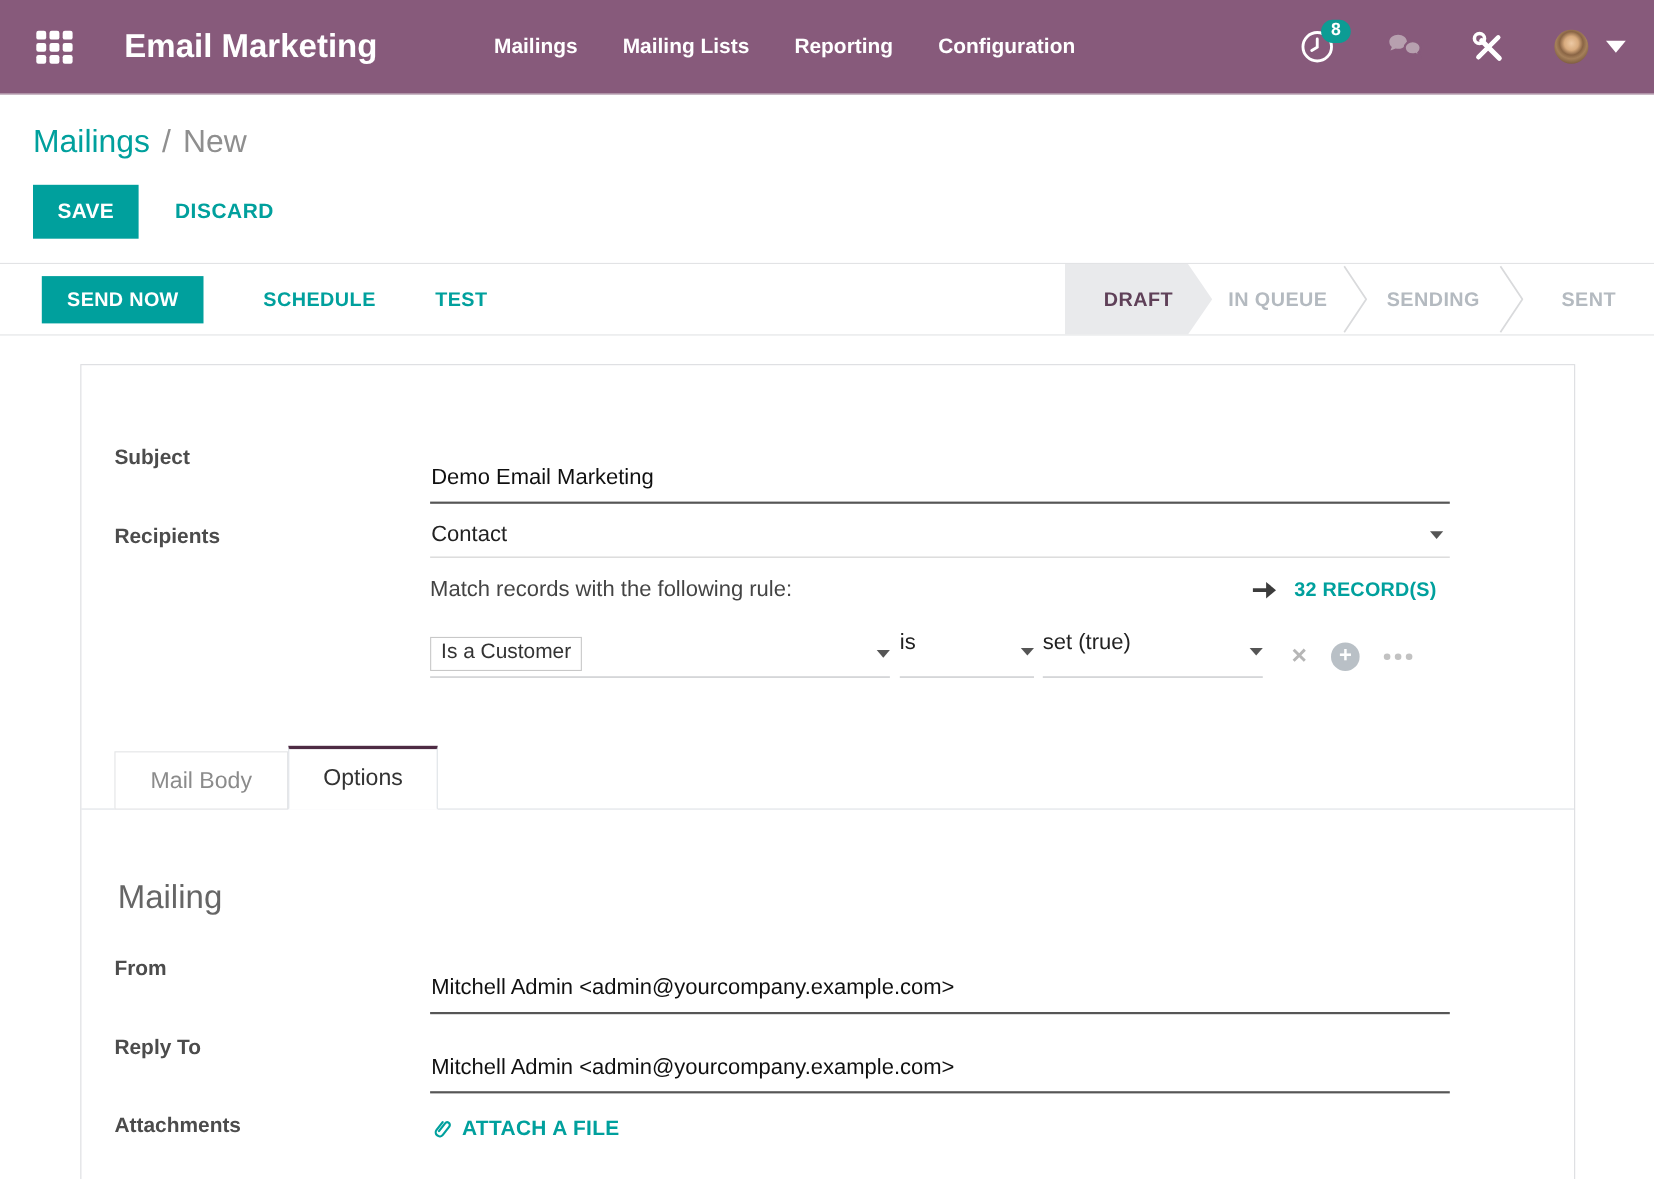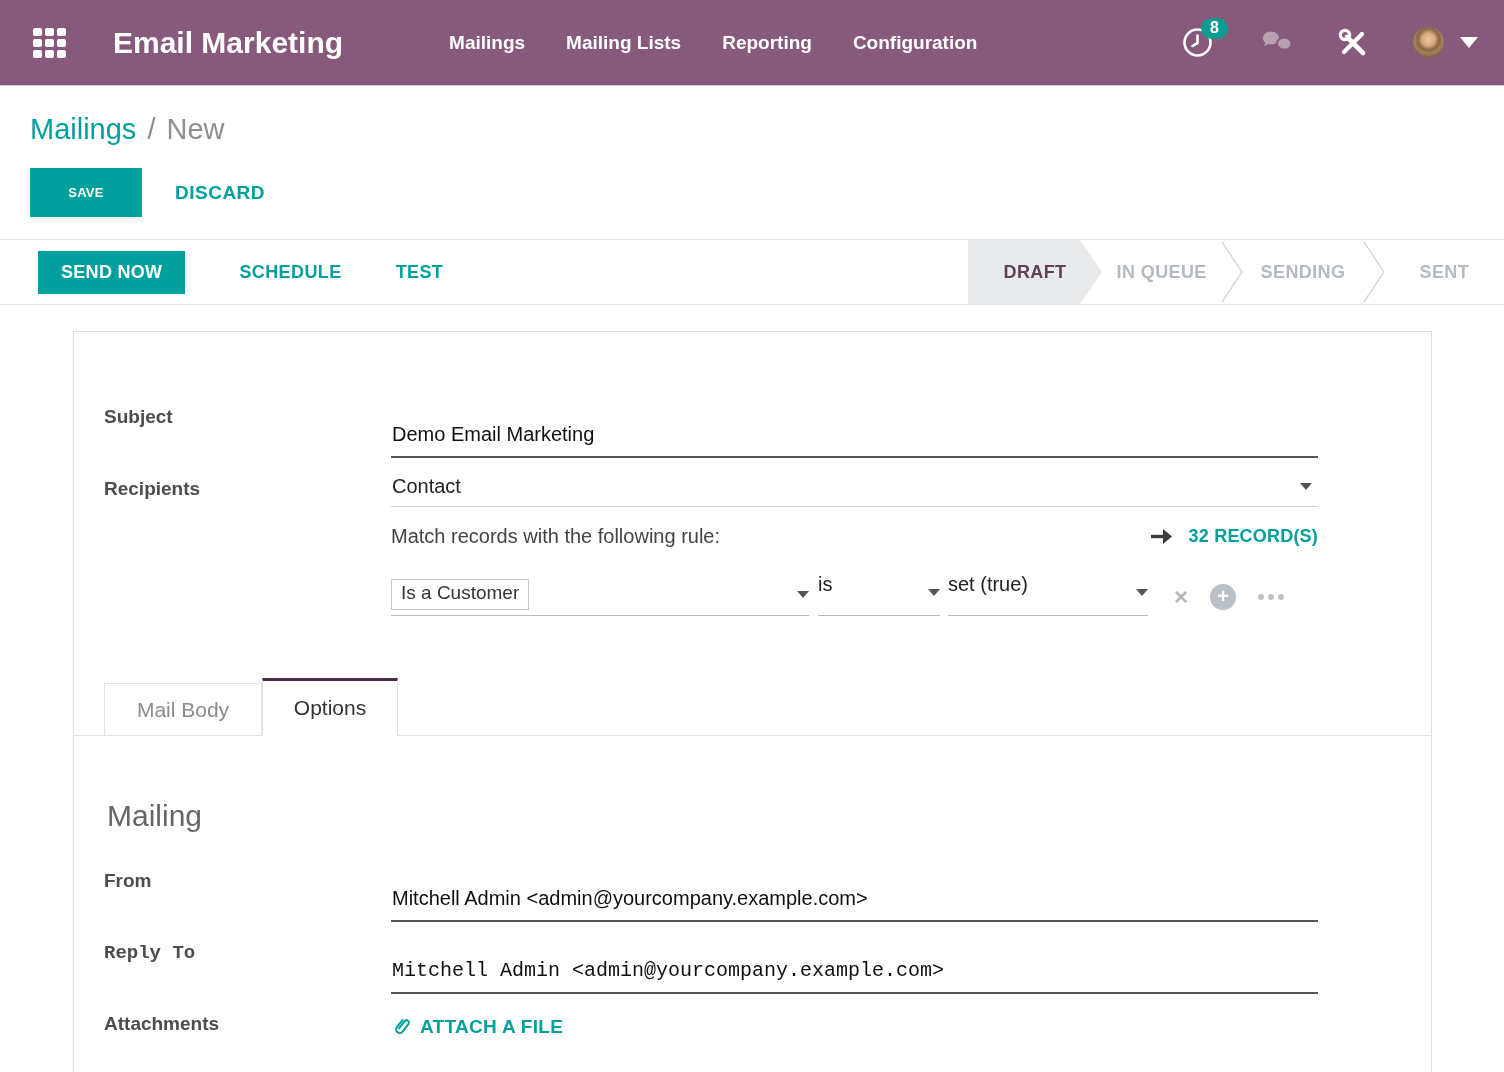--- a/index.html
+++ b/index.html
@@ -39,22 +39,22 @@
     margin-left:16px; width:0; height:0; cursor:pointer;
     border-left:9px solid transparent; border-right:9px solid transparent; border-top:11px solid #fff;
   }
 
   
   .breadcrumb-bar { padding:24px 0 0 30px; font-size:29px; line-height:38px; display:flex; gap:11px; }
   .crumb-link { color:#00A09D; cursor:pointer; }
   .crumb-sep, .crumb-current { color:#8f8f8f; }
   .record-actions { margin-top:20px; padding-left:30px; display:flex; align-items:center; }
   .btn-save {
-    background:#00A09D; color:#fff; border:none; font-weight:bold; font-size:13px;
-    width:112px; height:49px; cursor:pointer; font-family:inherit; letter-spacing:0.3px;
+    background:#00A09D; color:#fff; border:none; font-weight:bold; font-size:19px;
+    width:96px; height:49px; cursor:pointer; font-family:inherit; letter-spacing:0.3px;
   }
   .btn-discard {
     background:none; border:none; color:#00A09D; font-weight:bold; font-size:19px;
     margin-left:27px; cursor:pointer; font-family:inherit; letter-spacing:0.5px;
   }
 
   
   .statusbar {
     margin-top:22px; height:66px; background:#fff; position:relative;
     border-top:1px solid #e2e3e5; border-bottom:1px solid #e2e3e5;
@@ -94,21 +94,21 @@
   }
   .select-line {
     font-size:20px; color:#222; padding:0 6px 8px 1px; border-bottom:1px solid #cfcfcf;
     display:flex; justify-content:space-between; align-items:center; cursor:pointer;
   }
   .caret-dark { width:0; height:0; border-left:6px solid transparent; border-right:6px solid transparent; border-top:7px solid #555; }
   .row-subject { margin-bottom:17px; }
   .match-row { margin-top:18px; }
   .match-flex { display:flex; justify-content:space-between; align-items:center; width:927px; }
   .match-intro { font-size:20px; color:#444; }
-  .records-wrap { display:flex; align-items:center; gap:15px; cursor:pointer; }
+  .records-wrap { display:flex; align-items:center; gap:15px; margin-right:12px; cursor:pointer; }
   .records-link { color:#00A09D; font-weight:bold; font-size:18px; letter-spacing:0.2px; }
 
   .rule-row { margin-top:25px; display:flex; align-items:flex-end; }
   .rule-field {
     width:418px; border-bottom:1px solid #b9bcbf; padding-bottom:5px;
     display:flex; justify-content:space-between; align-items:center; cursor:pointer;
   }
   .rule-tag { border:1px solid #c8c8c8; padding:2px 9px 5px; font-size:19px; color:#333; cursor:pointer; }
   .rule-op, .rule-val {
     border-bottom:1px solid #b9bcbf; padding-bottom:19px; font-size:20px; color:#222;
@@ -135,21 +135,21 @@
   .tab.inactive { width:158px; height:53px; border:1px solid #e3e4e6; color:#8b8b8b; }
   .tab.active {
     width:136px; height:58px; color:#333;
     border-left:1px solid #dee2e6; border-right:1px solid #dee2e6;
     border-top:3px solid #4e2b44; border-bottom:1px solid #fff;
   }
 
   
   .section-title { margin:62px 0 0 3px; font-size:30px; color:#666; line-height:36px; }
   .row-from { margin-top:33px; margin-bottom:17px; }
-  .row-reply { margin-bottom:16px;font-family:Liberation Mono, monospace; }
+  .row-reply { margin-bottom:16px; }
   .attach-link {
     display:flex; align-items:center; gap:9px; color:#00A09D; font-weight:bold;
     font-size:19px; letter-spacing:0.3px; cursor:pointer; padding-top:6px; margin-left:1px;
   }
 </style>
 </head>
 <body>
 
 <header class="topbar">
   <span class="grid-icon">

